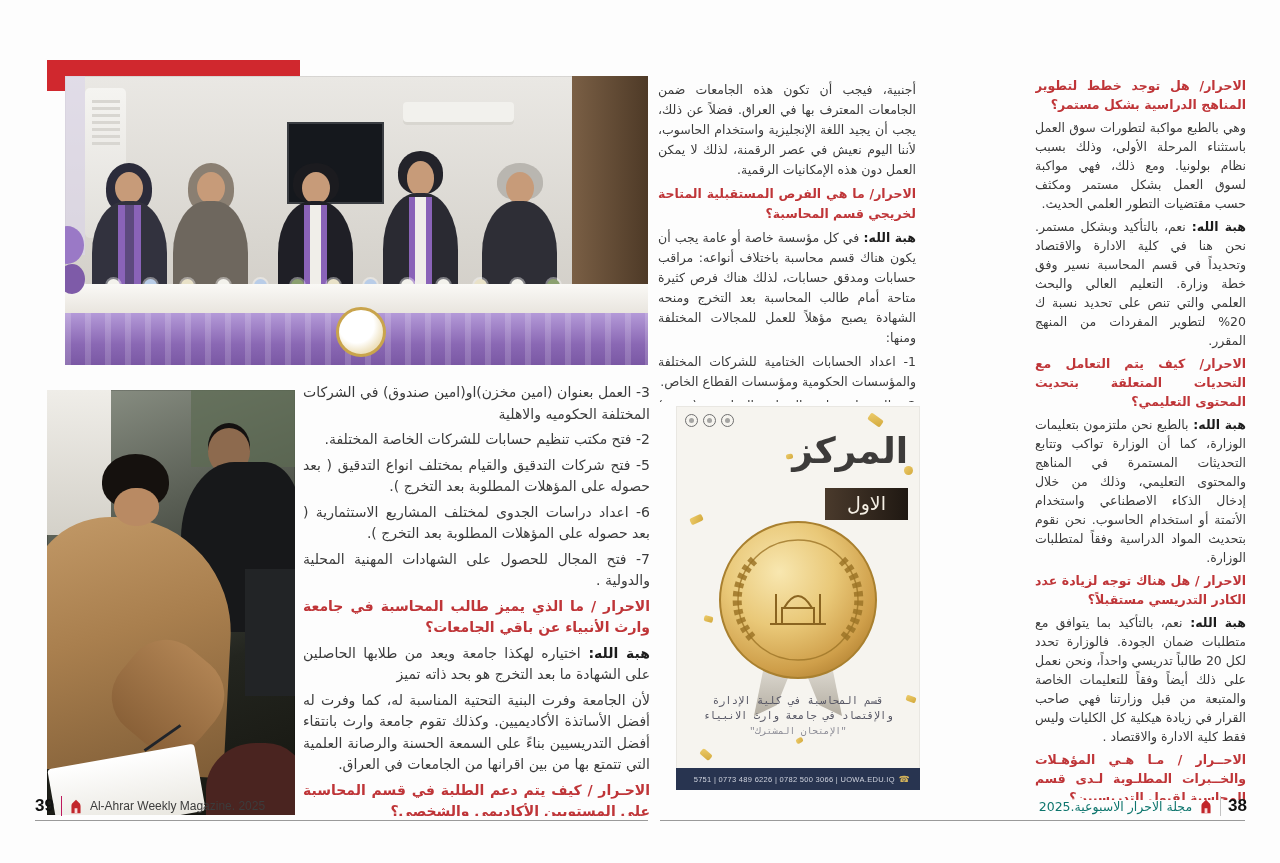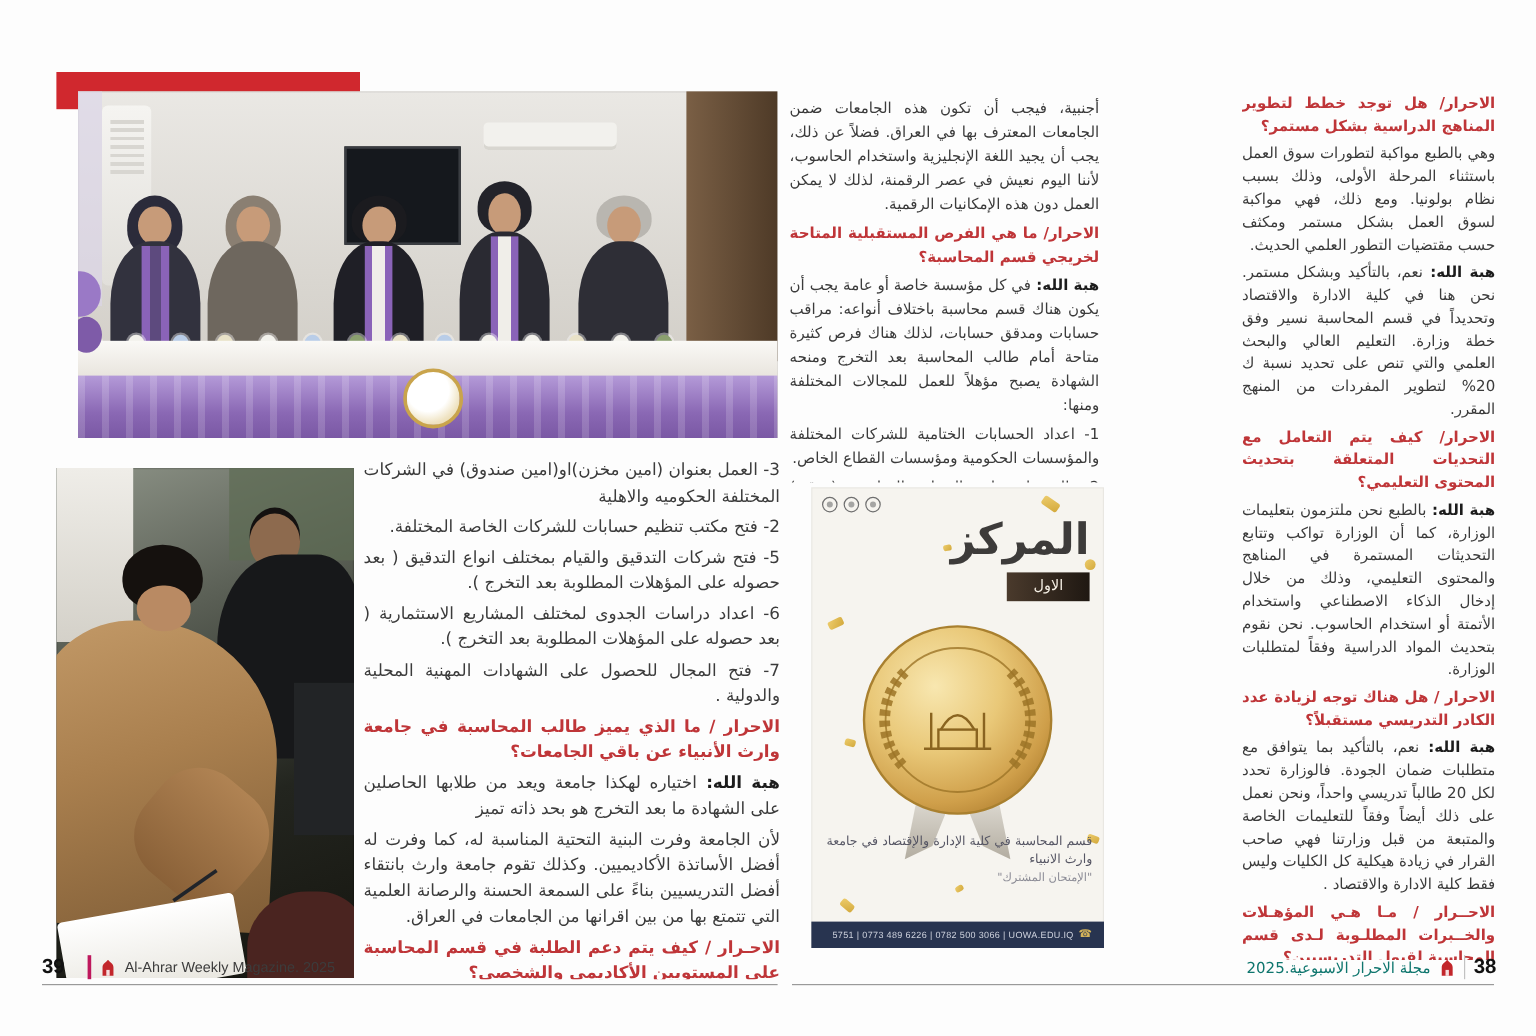--- a/index.html
+++ b/index.html
@@ -73,39 +73,39 @@
   .pw-pen{left:46%;bottom:13%;width:3px;height:44px;background:#20242a;transform:rotate(55deg);}
   .pw-chair{right:-4%;bottom:-5%;width:40%;height:22%;background:#4a2420;border-radius:50% 40% 0 0;}
 
   
   .award-card{position:absolute;left:676px;top:406px;width:244px;height:384px;overflow:hidden;
       background:#f6f4ef;box-shadow:0 0 0 1px rgba(0,0,0,.05) inset;}
   .card-logos{position:absolute;left:9px;top:8px;display:flex;gap:5px;}
   .clogo{width:11px;height:11px;border:1px solid #6f6f6f;border-radius:50%;position:relative;}
   .clogo:after{content:"";position:absolute;inset:3px;background:#6f6f6f;border-radius:50%;opacity:.6;}
   .card-title{position:absolute;right:12px;top:24px;direction:rtl;font-size:36px;font-weight:bold;color:#3d3b3a;letter-spacing:-1px;}
-  .card-sub{position:absolute;right:12px;top:71px;direction:rtl;
+  .card-sub{position:absolute;right:12px;top:82px;direction:rtl;
       background:linear-gradient(270deg,#1f1812,#4a3a2c);color:#f5efe4;
-      font-size:12px;padding:4px 22px 6px 22px;text-align:center;}
+      font-size:19px;padding:4px 22px 6px 22px;text-align:center;}
   .card-medal{position:absolute;left:50%;top:112px;transform:translateX(-50%);}
-  .card-caption{position:absolute;left:4%;top:288px;width:92%;direction:rtl;
-      color:#565664;font-size:10.5px;line-height:14.5px;}
+  .card-caption{position:absolute;left:4%;top:288px;width:92%;direction:rtl;text-align:center;
+      color:#565664;font-size:10.5px;line-height:14.5px;font-family:Liberation Mono, monospace;}
   .card-caption3{color:#8c8c96;font-size:9.5px;margin-top:2px;}
   .card-bar{position:absolute;left:0;bottom:0;width:100%;height:22px;background:#283450;
       display:flex;align-items:center;justify-content:flex-end;gap:4px;padding:0 10px;box-sizing:border-box;}
   .card-bar .phone{position:static;color:#d4b35a;font-size:9px;line-height:1;}
   .card-bar .contact{color:#cfd3de;font-size:7.5px;letter-spacing:.3px;font-family:"Liberation Sans",sans-serif;}
   .confetti{position:absolute;background:linear-gradient(135deg,#edcc6c,#d3a93c);border-radius:2px;}
 
   
   .footer{position:absolute;top:796px;height:20px;display:flex;align-items:center;gap:7px;}
   .footer-left{left:35px;}
   .footer-right{right:33px;direction:rtl;}
   .pnum{font-weight:bold;font-size:17px;color:#111;font-family:"Liberation Sans",sans-serif;}
-  .footer-left .pnum{padding-right:19px;border-right:3px solid #be185d;}
+  .footer-left .pnum{padding-right:7px;border-right:1px solid #be185d;}
   .footer-right .pnum{padding-left:7px;border-left:1px solid #c2c2c2;}
   .emblem{display:flex;align-items:center;}
   .ftitle-en{font-size:12px;color:#3c3c3c;font-family:"Liberation Sans",sans-serif;}
   .ftitle-ar{font-size:12.5px;color:#0f766e;}
   .rule{position:absolute;top:820px;height:1px;background:#9a9a9a;}
   .rule-left{left:35px;width:613px;}
   .rule-right{left:660px;width:585px;}
 </style>
 </head>
 <body>

